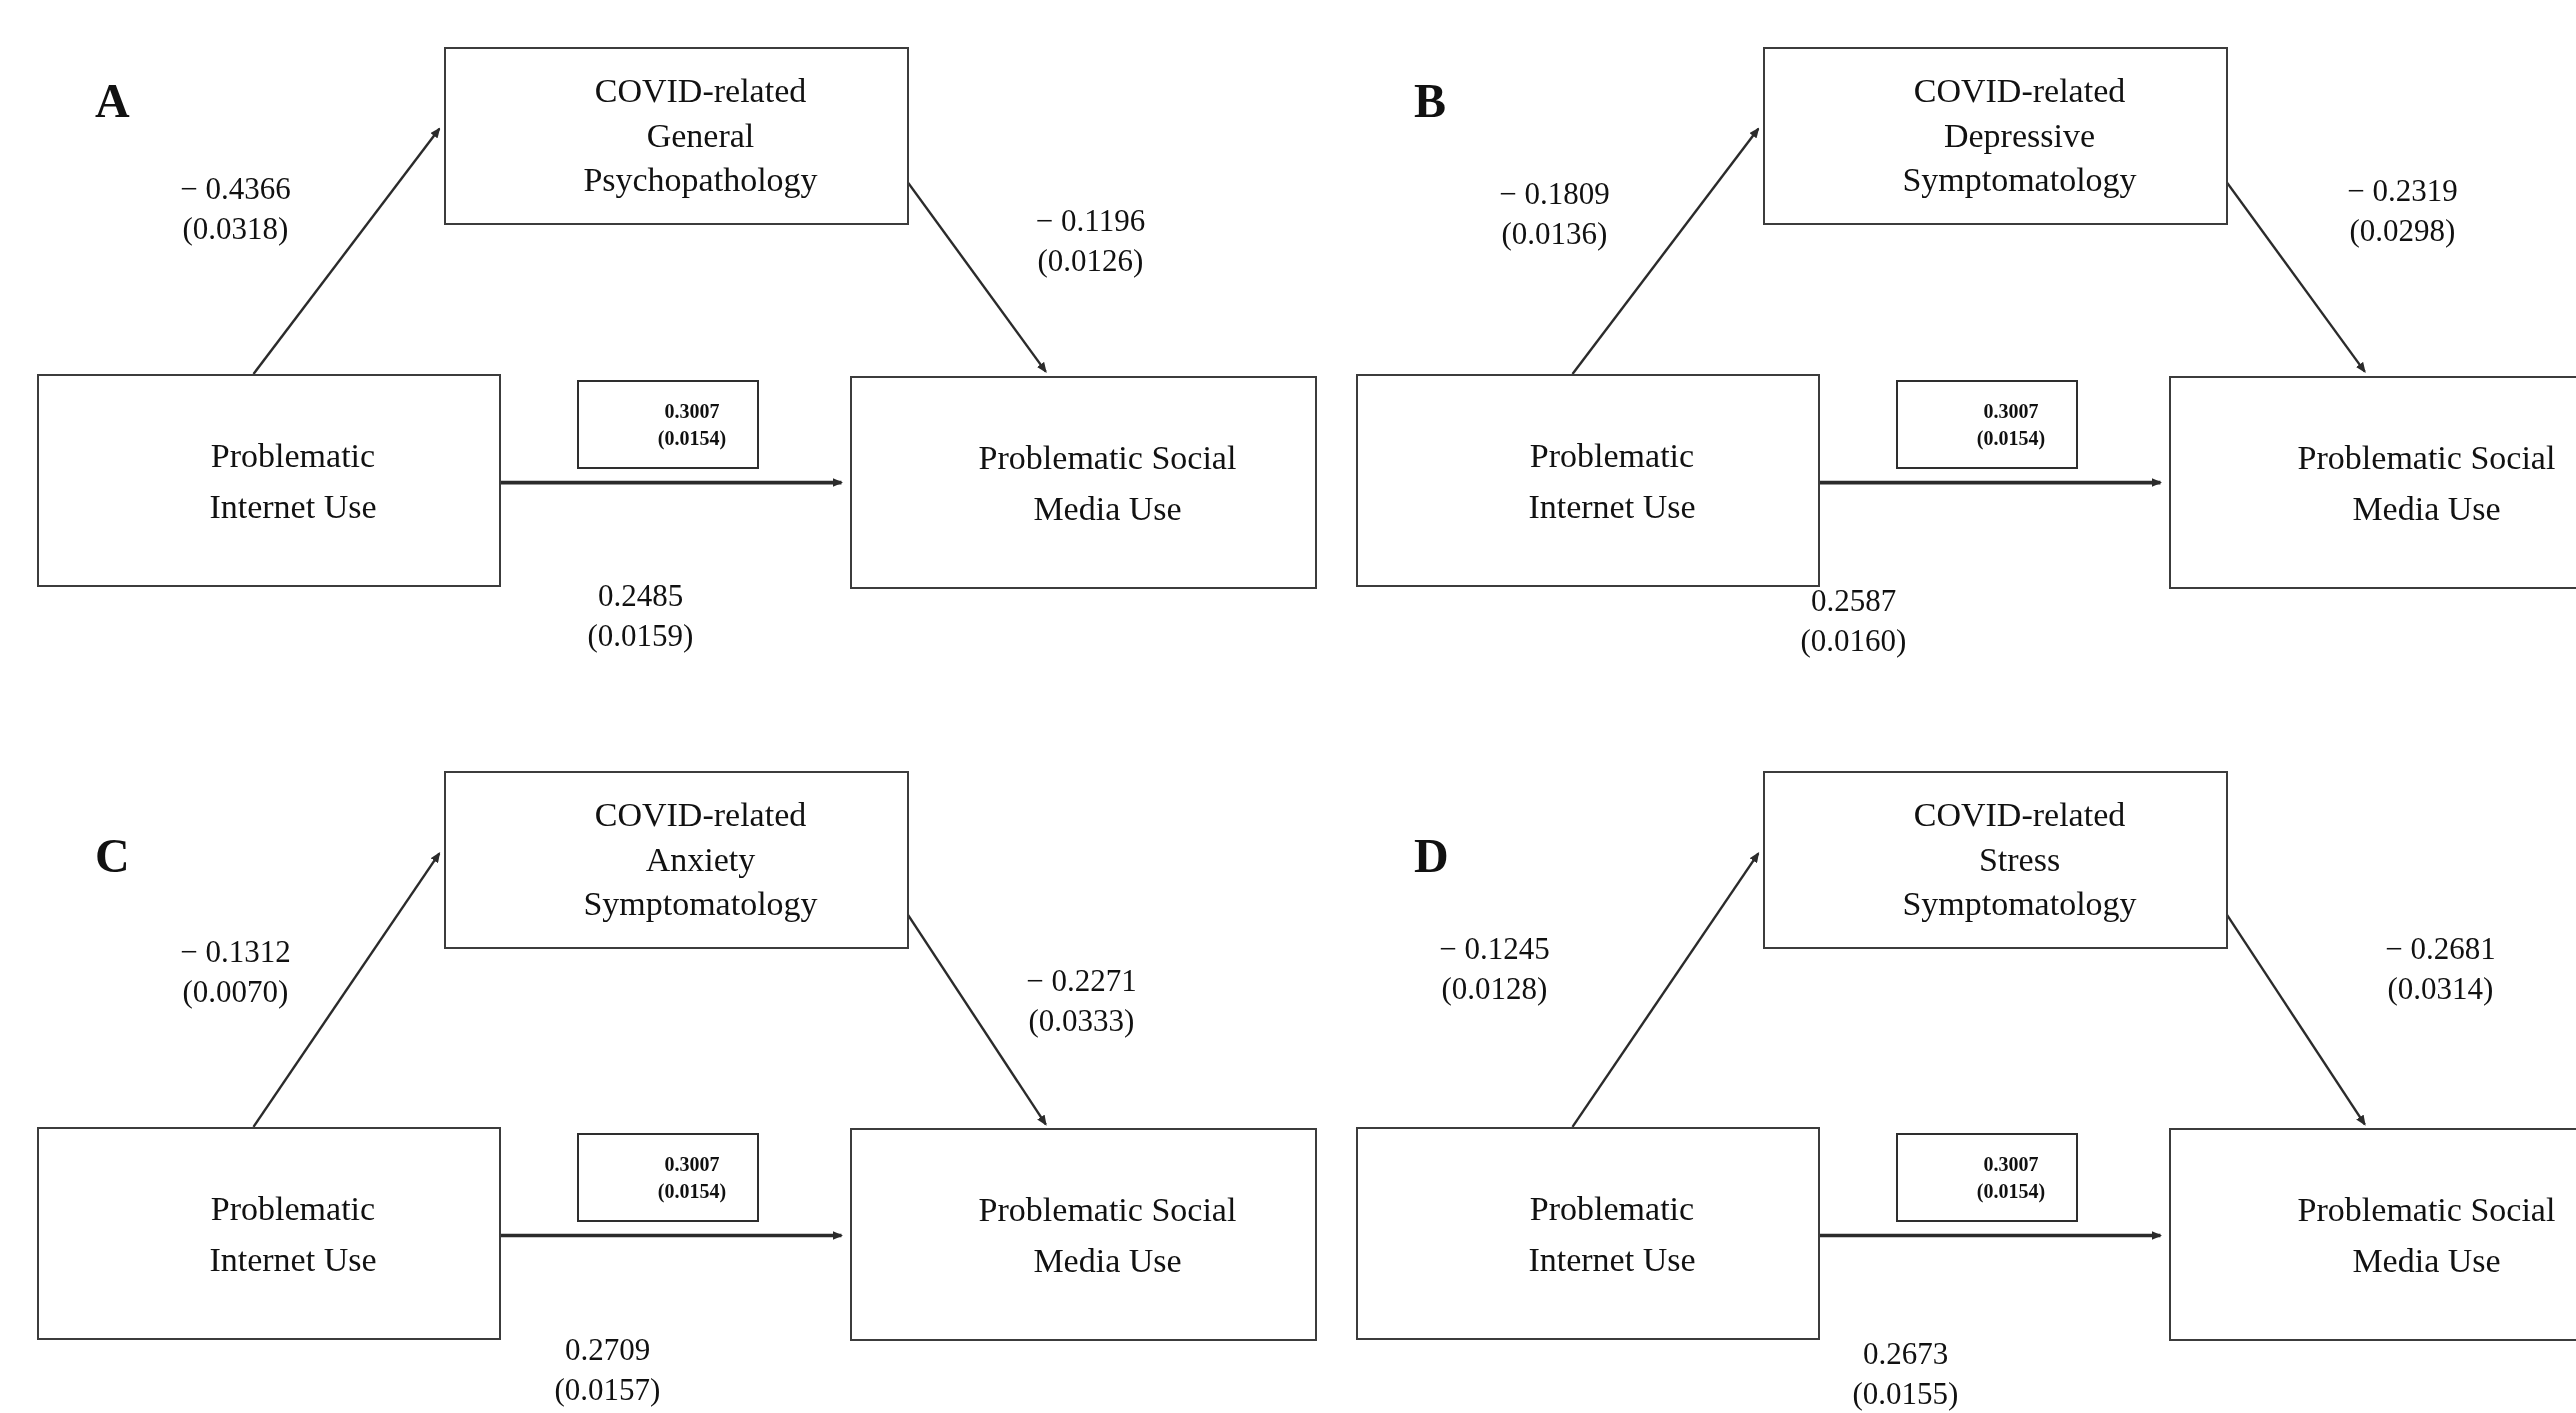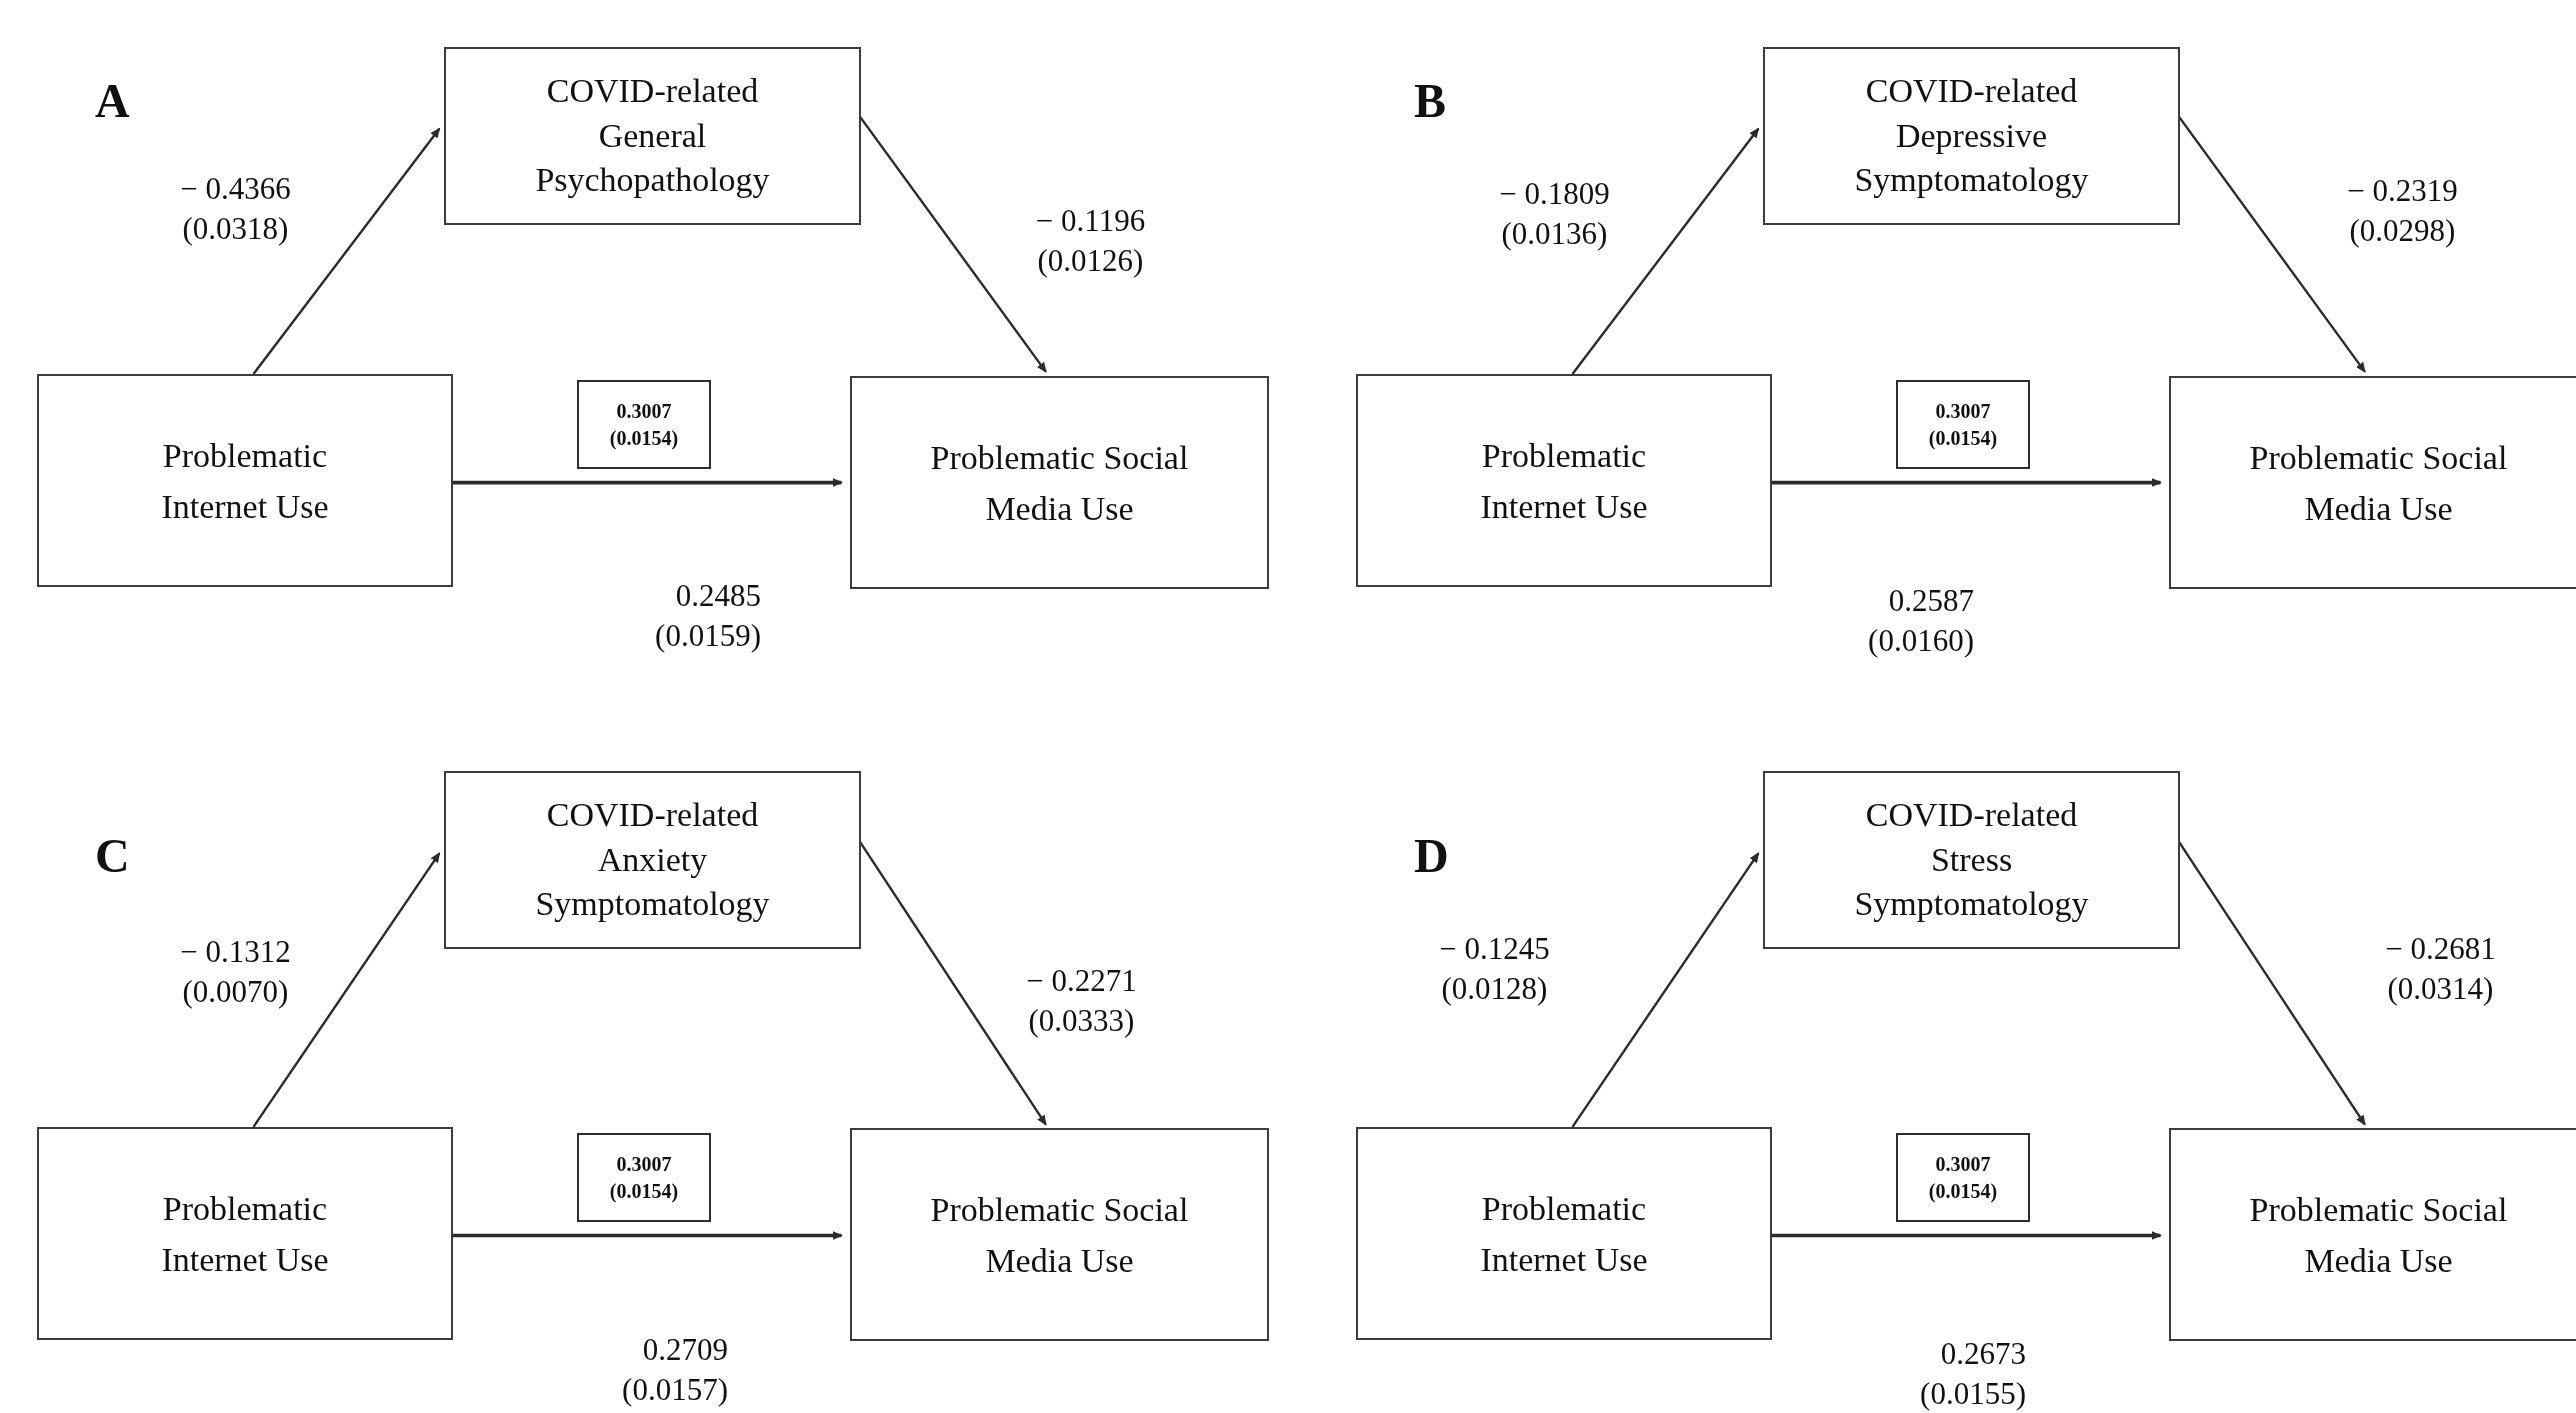--- a/index.html
+++ b/index.html
@@ -18,36 +18,36 @@
   .diag{stroke-width:3px;}
   .horiz{stroke-width:4.5px;}
 
   .panel-label{
     position:absolute;left:95px;top:77px;
     font-size:48px;font-weight:bold;line-height:1;
   }
   .box{
     position:absolute;border:2.4px solid #3c3c3c;background:#fff;
     display:flex;flex-direction:column;align-items:center;justify-content:center;
-    text-align:center;font-size:34px;
+    text-align:center;font-size:34px;padding-left:48px;
   }
   .mediator{left:444px;top:47px;width:413px;height:174px;line-height:1.32;}
   .pred{left:37px;top:374px;width:412px;height:209px;line-height:1.5;}
   .outcome{left:850px;top:376px;width:415px;height:209px;line-height:1.5;}
   .direct{
     left:577px;top:380px;width:130px;height:85px;
     font-size:20px;font-weight:bold;line-height:1.35;border:2.4px solid #2e2e2e;
   }
   .coeff{
     position:absolute;width:241px;text-align:center;
     font-size:31px;line-height:1.3;
   }
   .coeff-a{left:115px;top:169px;}
   .coeff-b{left:970px;top:201px;}
-  .coeff-total{left:520px;top:576px;text-align:right;}
+  .coeff-total{left:520px;top:576px;}
 
   
   .panel-b .coeff-a{top:174px}
   .panel-b .coeff-b{left:963px;top:171px}
   .panel-b .coeff-total{left:414px;top:581px}
 
   .panel-c .panel-label,.panel-d .panel-label{top:125px}
   .panel-c .mediator,.panel-d .mediator{top:64px}
   .panel-c .pred,.panel-d .pred{top:420px}
   .panel-c .outcome,.panel-d .outcome{top:421px}

